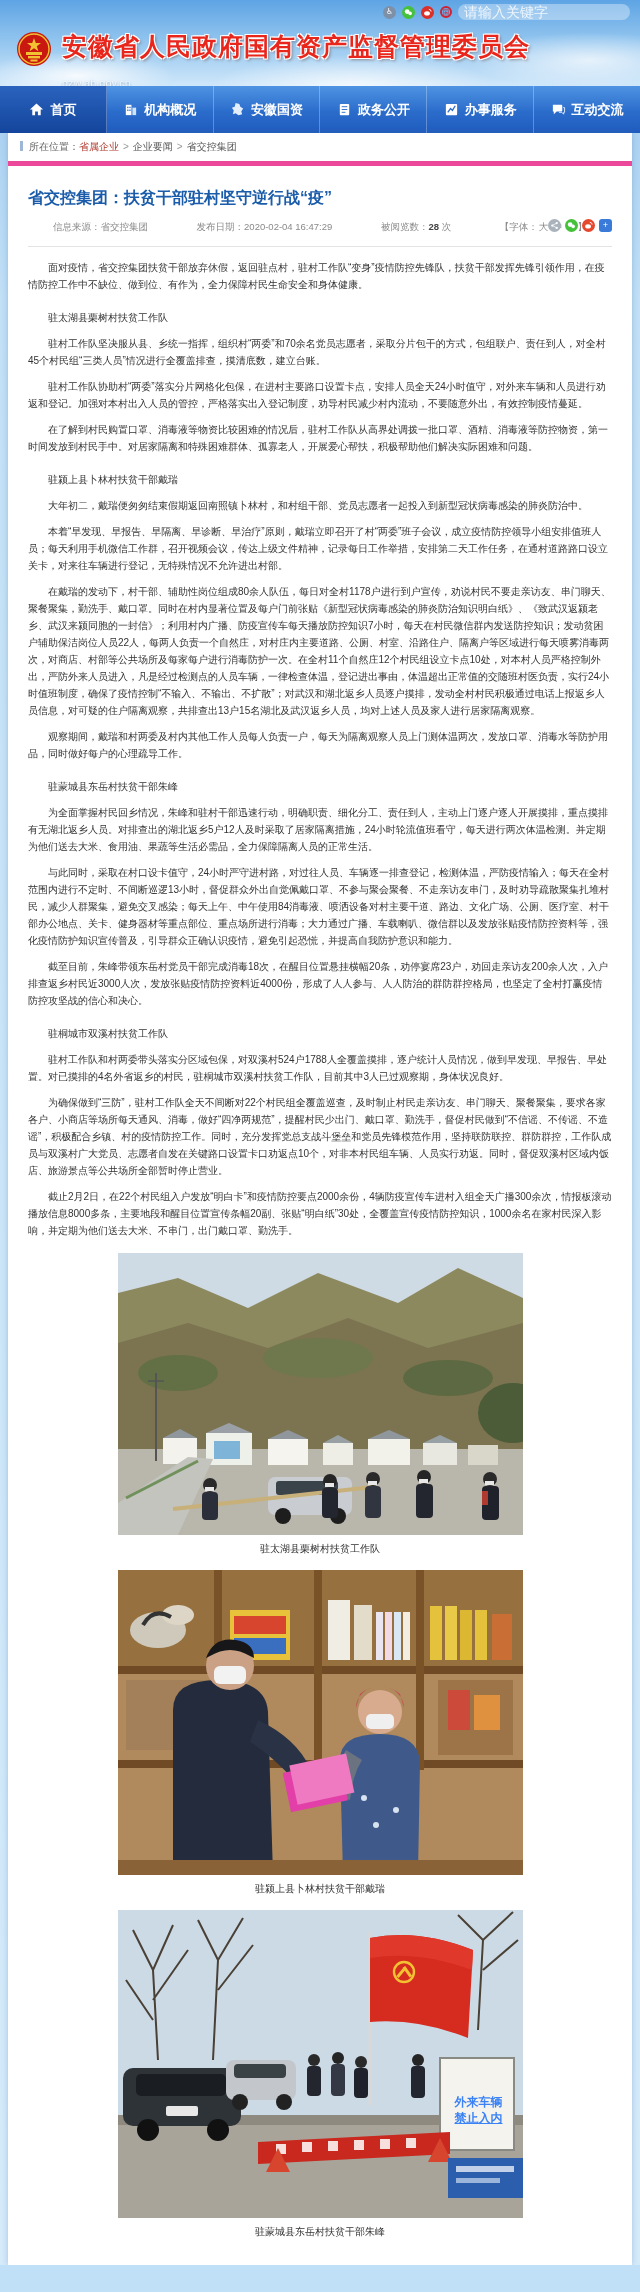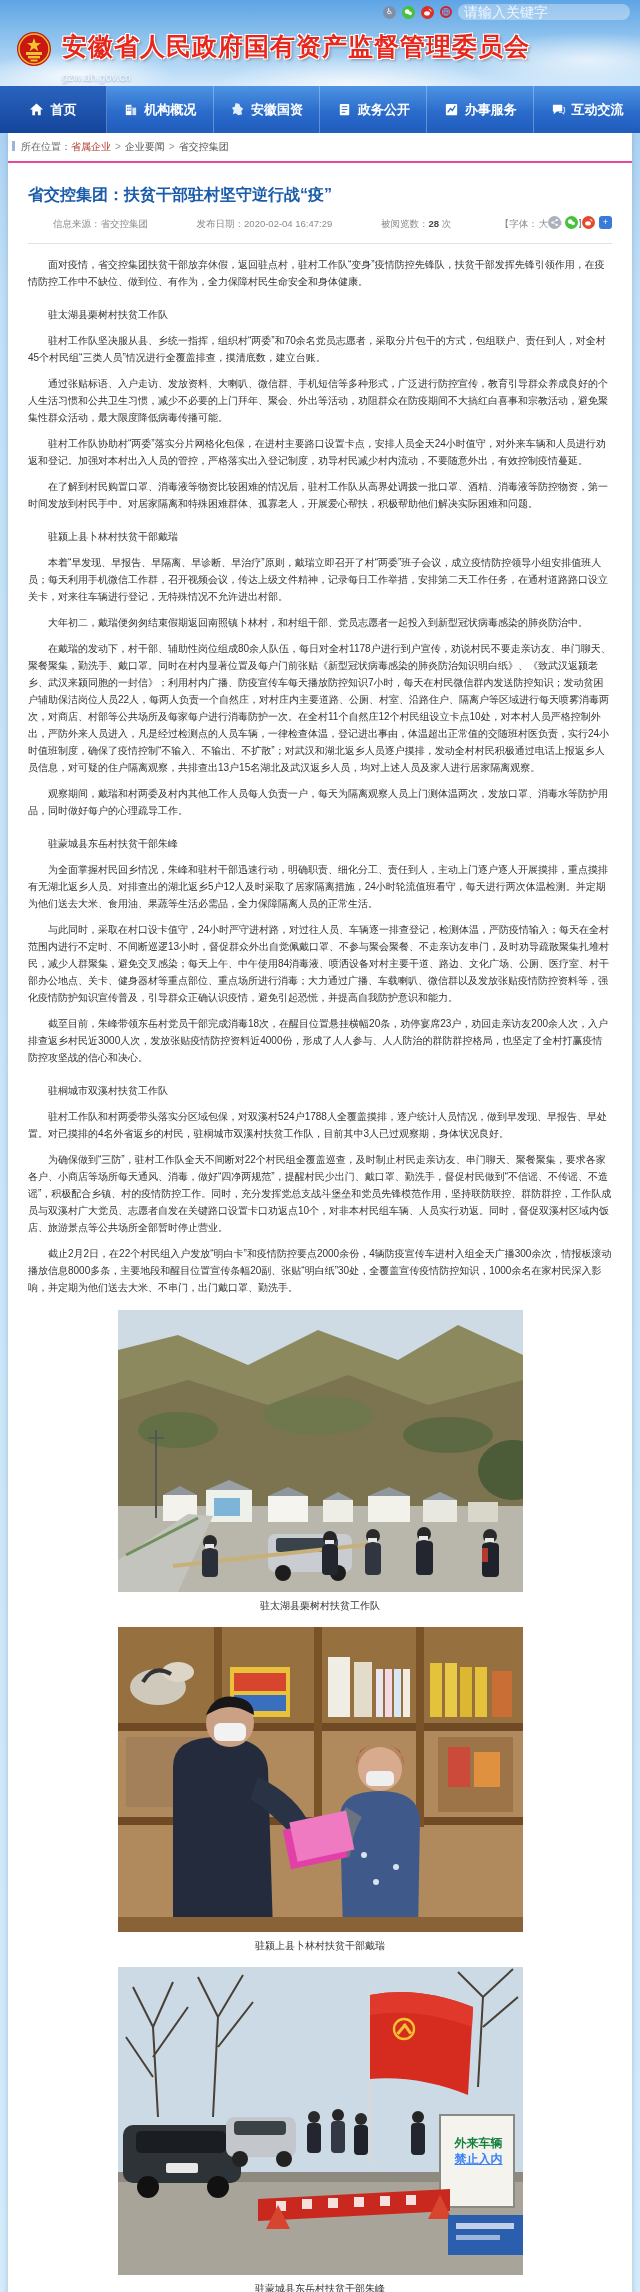--- a/index.html
+++ b/index.html
@@ -24,33 +24,33 @@
   .util-ic.gov { background:transparent; border:2px solid #c23; color:#c23; width:12px; height:12px; font-size:7px; }
   .search-pill { display:flex; align-items:center; width:172px; height:16px; border-radius:9px;
     background:rgba(255,255,255,.35); padding:0 6px; }
   .search-pill input { flex:1; border:none; outline:none; background:transparent; font-size:14px; color:#fff;
     font-family:"Liberation Sans",sans-serif; }
   .search-pill input::placeholder { color:#eef6fd; }
   .brand { position:absolute; left:16px; top:30px; display:flex; gap:10px; }
   .emblem { width:36px; height:40px; flex:0 0 auto; }
   .site-title { color:#e8261c; font-size:25px; font-weight:bold; letter-spacing:1px;
     text-shadow:1px 1px 0 #fff,-1px -1px 0 #fff,1px -1px 0 #fff,-1px 1px 0 #fff,2px 2px 3px rgba(90,40,20,.45); }
-  .site-domain { color:#f2f8fd; font-size:11px; margin-top:8px; text-shadow:0 1px 2px rgba(30,80,140,.5); }
+  .site-domain { color:#f2f8fd; font-size:11px; margin-top:14px; text-shadow:0 1px 2px rgba(30,80,140,.5); }
 
   
   .nav { display:flex; height:47px; background:linear-gradient(180deg,#4e93e3 0%,#2b6ccb 55%,#1f5bbd 100%); }
   .nav-item { flex:1; display:flex; align-items:center; justify-content:center; gap:6px; color:#fff;
     font-size:13px; font-weight:bold; cursor:pointer; border-right:1px solid rgba(255,255,255,.28); }
   .nav-item:last-child { border-right:none; }
   .nav-item.active { background:linear-gradient(180deg,#2a63be 0%,#14459c 100%); }
   .nav-item svg { width:15px; height:15px; }
 
   
   .card { margin:0 8px; background:#fff; box-shadow:0 0 6px rgba(70,120,180,.35); }
-  .breadcrumb { padding:7px 4px; font-size:10px; color:#666; border-bottom:2px solid #ec4899; }
+  .breadcrumb { padding:7px 12px; font-size:10px; color:#666; border-bottom:5px solid #ec4899; }
   .breadcrumb .mark { display:inline-block; width:3px; height:10px; background:#9db6d6; margin-right:6px; vertical-align:-1px; }
   .crumb-link { color:#555; cursor:pointer; }
   .crumb-link.first { color:#b03a2e; }
   .crumb-sep { color:#999; margin:0 4px; }
 
   
   .article { padding:14px 20px 26px; }
   .article-title { color:#1b5caa; font-size:16px; font-weight:bold; padding:8px 0 10px; }
   .meta { position:relative; text-align:center; font-size:9.5px; color:#8a8a8a; padding:2px 0 10px; }
   .meta b { color:#444; }
@@ -68,21 +68,21 @@
   .body-text { font-size:10px; line-height:17px; color:#333; }
   .para { text-indent:2em; margin-bottom:9px; }
   .section-head { margin-top:16px; }
 
   
   .figure { width:405px; margin:14px auto 0; position:relative; }
   .figure svg { display:block; width:405px; }
   .caption { text-align:center; font-size:10px; color:#333; margin-top:7px; }
   .sign-overlay { position:absolute; right:13px; top:50%; width:62px; text-align:center;
     font-weight:bold; line-height:1.35; }
-  .sign-overlay .l1 { display:block; font-size:12px; color:#15803d; }
+  .sign-overlay .l1 { display:block; font-size:12px; color:#3b82f6;margin-top:16px; }
   .sign-overlay .l2 { display:block; font-size:12px; color:#3b82f6;text-decoration:underline; }
 </style>
 </head>
 <body>
 
 <div class="page">
 
   <header class="header">
     <div class="top-utility">
       <span class="util-ic acc">♿</span>
@@ -216,26 +216,25 @@
           <span class="share-ic more">+</span>
         </span>
       </div>
 
       <div class="divider"></div>
 
       <div class="body-text">
           <p class="para">面对疫情，省交控集团扶贫干部放弃休假，返回驻点村，驻村工作队“变身”疫情防控先锋队，扶贫干部发挥先锋引领作用，在疫情防控工作中不缺位、做到位、有作为，全力保障村民生命安全和身体健康。</p>
           <p class="para section-head">驻太湖县栗树村扶贫工作队</p>
           <p class="para">驻村工作队坚决服从县、乡统一指挥，组织村“两委”和70余名党员志愿者，采取分片包干的方式，包组联户、责任到人，对全村45个村民组“三类人员”情况进行全覆盖排查，摸清底数，建立台账。</p>
-          <p class="para">通过张贴标语、入户走访、发放资料、大喇叭、微信群、手机短信等多种形式，广泛进行防控宣传，教育引导群众养成良好的个人生活习惯和公共卫生习惯，减少不必要的上门拜年、聚会、外出等活动，劝阻群众在防疫期间不大搞红白喜事和宗教活动，避免聚集性群众活动，最大限度降低病毒传播可能。</p>
           <p class="para">驻村工作队协助村“两委”落实分片网格化包保，在进村主要路口设置卡点，安排人员全天24小时值守，对外来车辆和人员进行劝返和登记。加强对本村出入人员的管控，严格落实出入登记制度，劝导村民减少村内流动，不要随意外出，有效控制疫情蔓延。</p>
           <p class="para">在了解到村民购置口罩、消毒液等物资比较困难的情况后，驻村工作队从高界处调拨一批口罩、酒精、消毒液等防控物资，第一时间发放到村民手中。对居家隔离和特殊困难群体、孤寡老人，开展爱心帮扶，积极帮助他们解决实际困难和问题。</p>
           <p class="para section-head">驻颍上县卜林村扶贫干部戴瑞</p>
+          <p class="para">大年初二，戴瑞便匆匆结束假期返回南照镇卜林村，和村组干部、党员志愿者一起投入到新型冠状病毒感染的肺炎防治中。</p>
           <p class="para">本着“早发现、早报告、早隔离、早诊断、早治疗”原则，戴瑞立即召开了村“两委”班子会议，成立疫情防控领导小组安排值班人员；每天利用手机微信工作群，召开视频会议，传达上级文件精神，记录每日工作举措，安排第二天工作任务，在通村道路路口设立关卡，对来往车辆进行登记，无特殊情况不允许进出村部。</p>
-          <p class="para">大年初二，戴瑞便匆匆结束假期返回南照镇卜林村，和村组干部、党员志愿者一起投入到新型冠状病毒感染的肺炎防治中。</p>
           <p class="para">在戴瑞的发动下，村干部、辅助性岗位组成80余人队伍，每日对全村1178户进行到户宣传，劝说村民不要走亲访友、串门聊天、聚餐聚集，勤洗手、戴口罩。同时在村内显著位置及每户门前张贴《新型冠状病毒感染的肺炎防治知识明白纸》、《致武汉返颍老乡、武汉来颍同胞的一封信》；利用村内广播、防疫宣传车每天播放防控知识7小时，每天在村民微信群内发送防控知识；发动贫困户辅助保洁岗位人员22人，每两人负责一个自然庄，对村庄内主要道路、公厕、村室、沿路住户、隔离户等区域进行每天喷雾消毒两次，对商店、村部等公共场所及每家每户进行消毒防护一次。在全村11个自然庄12个村民组设立卡点10处，对本村人员严格控制外出，严防外来人员进入，凡是经过检测点的人员车辆，一律检查体温，登记进出事由，体温超出正常值的交随班村医负责，实行24小时值班制度，确保了疫情控制“不输入、不输出、不扩散”；对武汉和湖北返乡人员逐户摸排，发动全村村民积极通过电话上报返乡人员信息，对可疑的住户隔离观察，共排查出13户15名湖北及武汉返乡人员，均对上述人员及家人进行居家隔离观察。</p>
           <p class="para">观察期间，戴瑞和村两委及村内其他工作人员每人负责一户，每天为隔离观察人员上门测体温两次，发放口罩、消毒水等防护用品，同时做好每户的心理疏导工作。</p>
           <p class="para section-head">驻蒙城县东岳村扶贫干部朱峰</p>
           <p class="para">为全面掌握村民回乡情况，朱峰和驻村干部迅速行动，明确职责、细化分工、责任到人，主动上门逐户逐人开展摸排，重点摸排有无湖北返乡人员。对排查出的湖北返乡5户12人及时采取了居家隔离措施，24小时轮流值班看守，每天进行两次体温检测。并定期为他们送去大米、食用油、果蔬等生活必需品，全力保障隔离人员的正常生活。</p>
           <p class="para">与此同时，采取在村口设卡值守，24小时严守进村路，对过往人员、车辆逐一排查登记，检测体温，严防疫情输入；每天在全村范围内进行不定时、不间断巡逻13小时，督促群众外出自觉佩戴口罩、不参与聚会聚餐、不走亲访友串门，及时劝导疏散聚集扎堆村民，减少人群聚集，避免交叉感染；每天上午、中午使用84消毒液、喷洒设备对村主要干道、路边、文化广场、公厕、医疗室、村干部办公地点、关卡、健身器材等重点部位、重点场所进行消毒；大力通过广播、车载喇叭、微信群以及发放张贴疫情防控资料等，强化疫情防护知识宣传普及，引导群众正确认识疫情，避免引起恐慌，并提高自我防护意识和能力。</p>
           <p class="para">截至目前，朱峰带领东岳村党员干部完成消毒18次，在醒目位置悬挂横幅20条，劝停宴席23户，劝回走亲访友200余人次，入户排查返乡村民近3000人次，发放张贴疫情防控资料近4000份，形成了人人参与、人人防治的群防群控格局，也坚定了全村打赢疫情防控攻坚战的信心和决心。</p>
           <p class="para section-head">驻桐城市双溪村扶贫工作队</p>
           <p class="para">驻村工作队和村两委带头落实分区域包保，对双溪村524户1788人全覆盖摸排，逐户统计人员情况，做到早发现、早报告、早处置。对已摸排的4名外省返乡的村民，驻桐城市双溪村扶贫工作队，目前其中3人已过观察期，身体状况良好。</p>
           <p class="para">为确保做到“三防”，驻村工作队全天不间断对22个村民组全覆盖巡查，及时制止村民走亲访友、串门聊天、聚餐聚集，要求各家各户、小商店等场所每天通风、消毒，做好“四净两规范”，提醒村民少出门、戴口罩、勤洗手，督促村民做到“不信谣、不传谣、不造谣”，积极配合乡镇、村的疫情防控工作。同时，充分发挥党总支战斗堡垒和党员先锋模范作用，坚持联防联控、群防群控，工作队成员与双溪村广大党员、志愿者自发在关键路口设置卡口劝返点10个，对非本村民组车辆、人员实行劝返。同时，督促双溪村区域内饭店、旅游景点等公共场所全部暂时停止营业。</p>
           <p class="para">截止2月2日，在22个村民组入户发放“明白卡”和疫情防控要点2000余份，4辆防疫宣传车进村入组全天广播300余次，情报板滚动播放信息8000多条，主要地段和醒目位置宣传条幅20副、张贴“明白纸”30处，全覆盖宣传疫情防控知识，1000余名在家村民深入影响，并定期为他们送去大米、不串门，出门戴口罩、勤洗手。</p>

